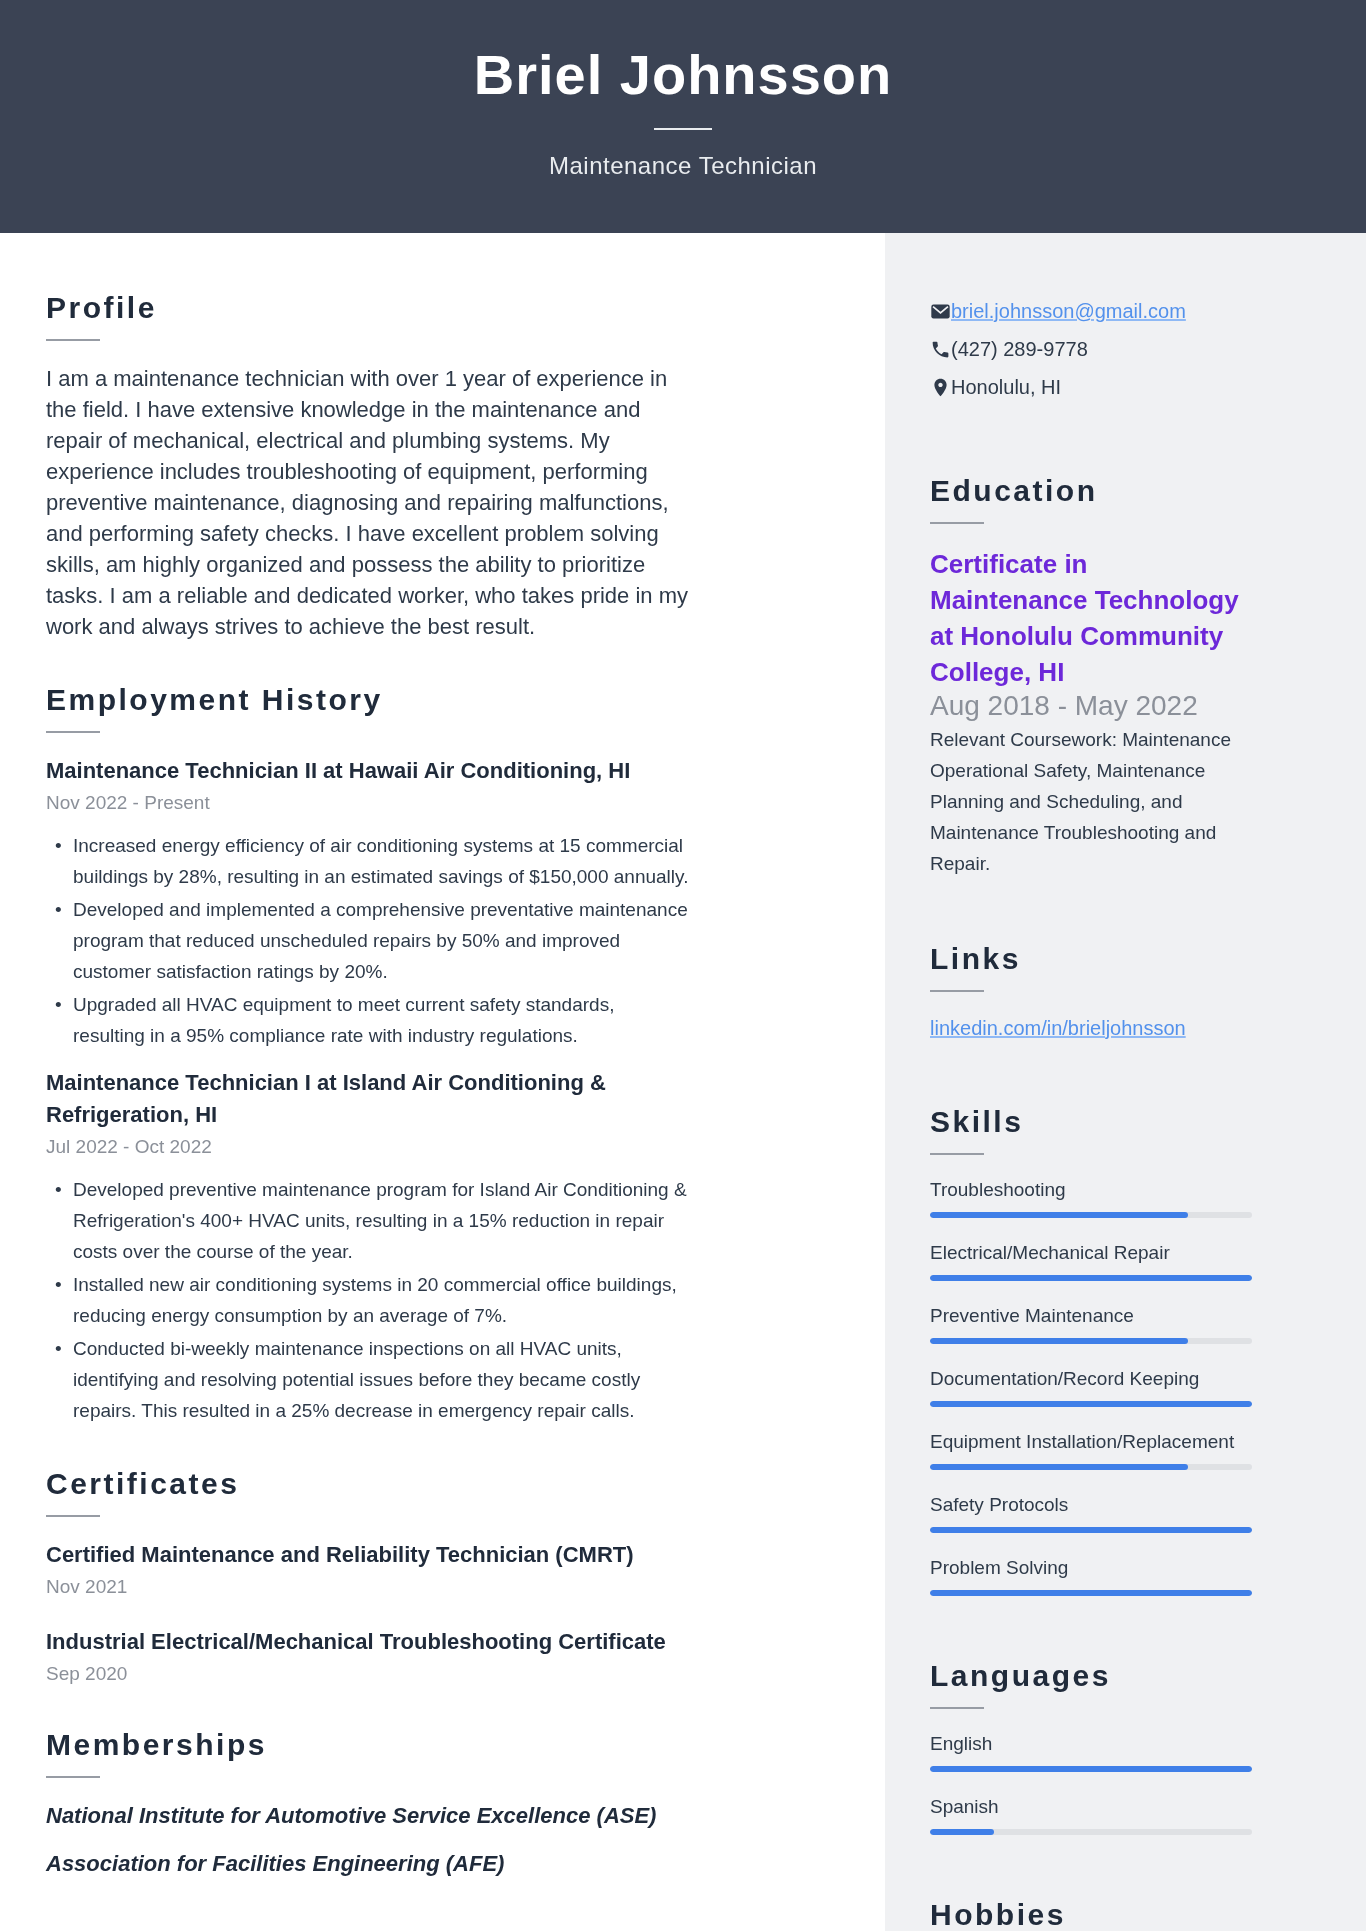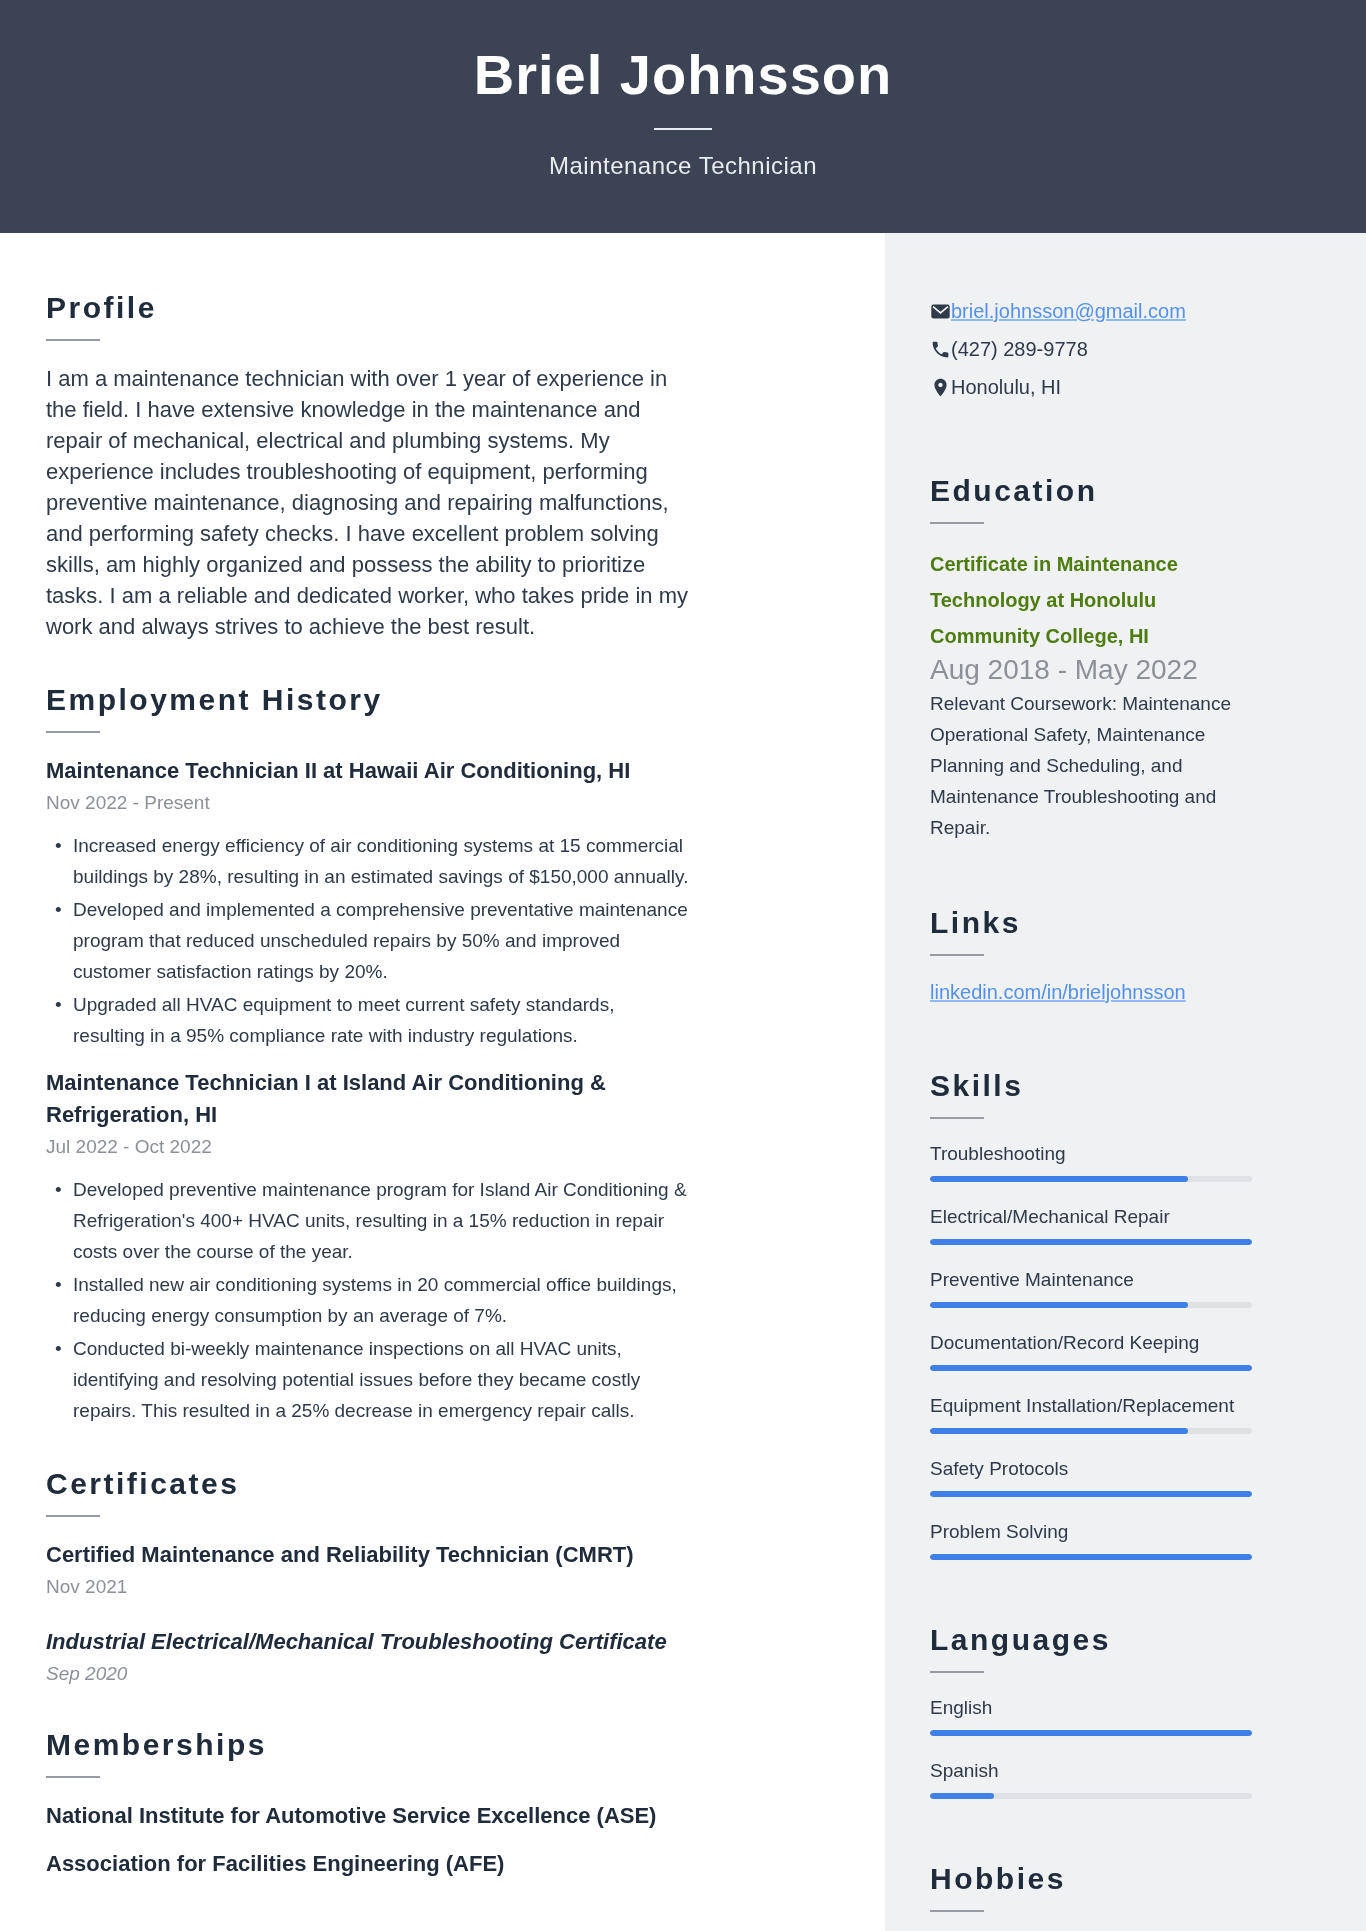--- a/index.html
+++ b/index.html
@@ -44,32 +44,32 @@
   ul.bullets { margin-top:14px; list-style:none; }
   ul.bullets li {
     position:relative; padding-left:27px; font-size:19px; line-height:31px;
     color:#2e3a49; margin-bottom:2px;
   }
   ul.bullets li::before {
     content:"\2022"; position:absolute; left:9px; top:0;
     color:#2e3a49; font-size:19px;
   }
   .cert { margin-top:16px; }
-  .cert + .cert { margin-top:26px;font-style:italic; }
-  .member { margin-top:6px; }
+  .cert + .cert { margin-top:26px; }
+  .member { margin-top:6px;font-style:italic; }
   .member + .member { margin-top:16px; }
 
   
   .contact-row { display:flex; align-items:center; margin-bottom:10px; }
   .contact-row svg { flex:0 0 21px; }
   .contact-txt { font-size:20px; line-height:28px; color:#2e3a49; }
   a.lnk { color:#5391ec; text-decoration:underline; text-decoration-color:#8fb9f5; }
   .side .sec { margin-top:62px; }
   .side .sec.edu { margin-top:72px; }
-  .edu-title { font-size:20px; line-height:36px; font-weight:700; color:#4d7c0f; }
+  .edu-title { font-size:26px; line-height:36px; font-weight:700; color:#6d28d9; }
   .edu-date { font-size:28px; line-height:28px; color:#8b9099; margin-top:2px; }
   .edu-desc { font-size:19px; line-height:31px; color:#2e3a49; margin-top:4px; }
   .skill { margin-bottom:22px; }
   .skill-name { font-size:19px; line-height:26px; color:#2e3a49; white-space:nowrap; }
   .bar { margin-top:9px; width:100%; height:6px; border-radius:3px; background:#dfe1e4; overflow:hidden; }
   .bar-fill { height:6px; border-radius:3px; background:#3f7fe8; }
   .lang-gap { margin-top:84px; }
   .hob-gap { margin-top:64px; }
 </style>
 </head>

